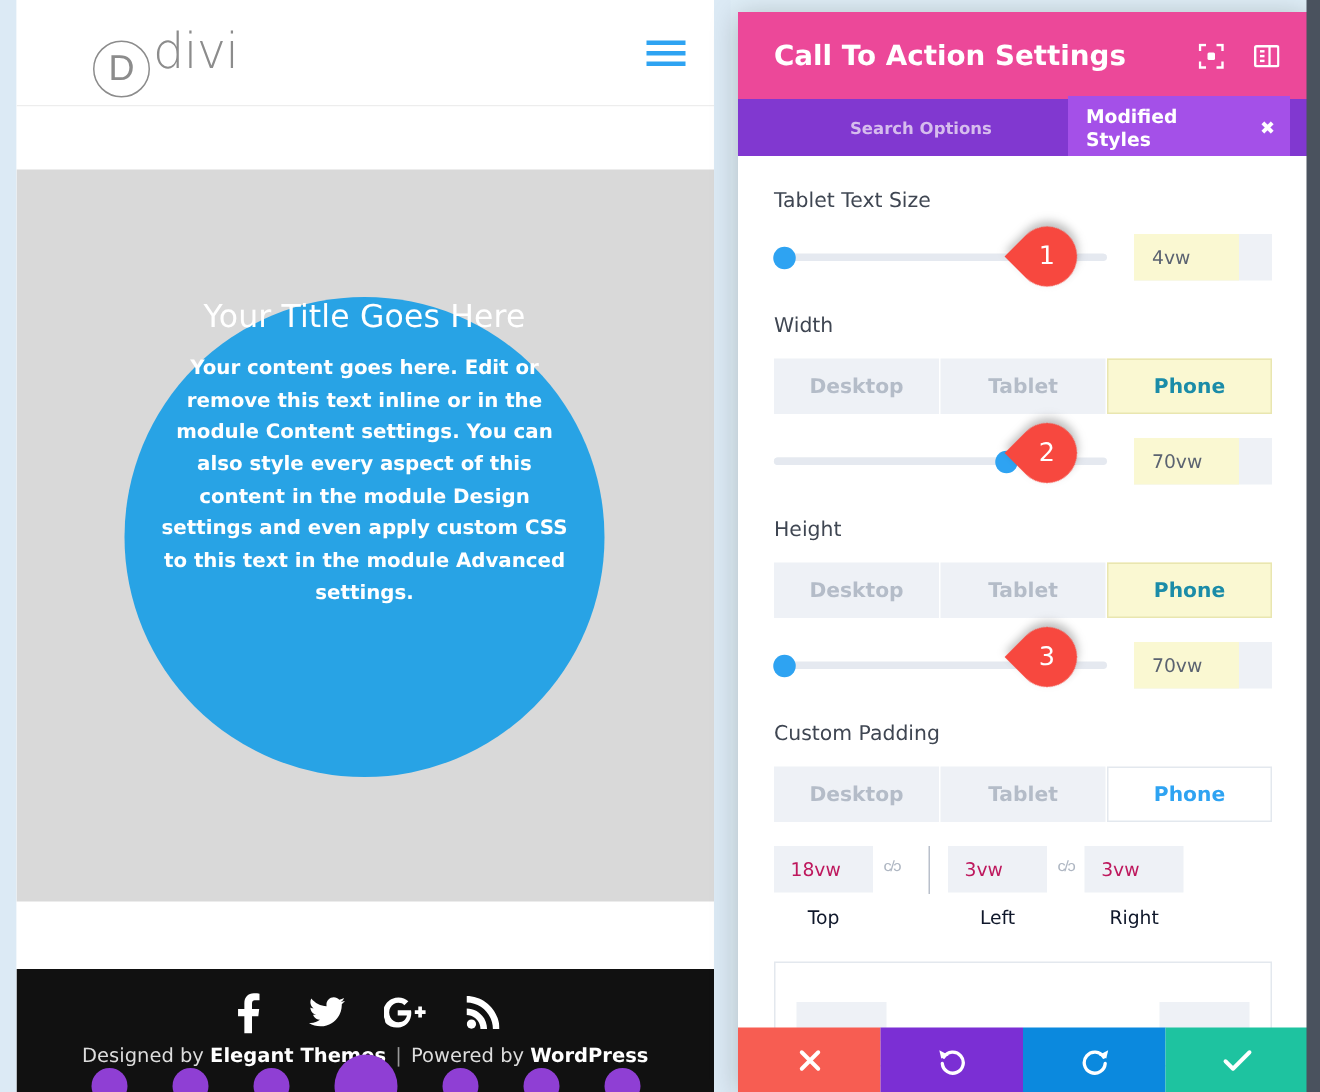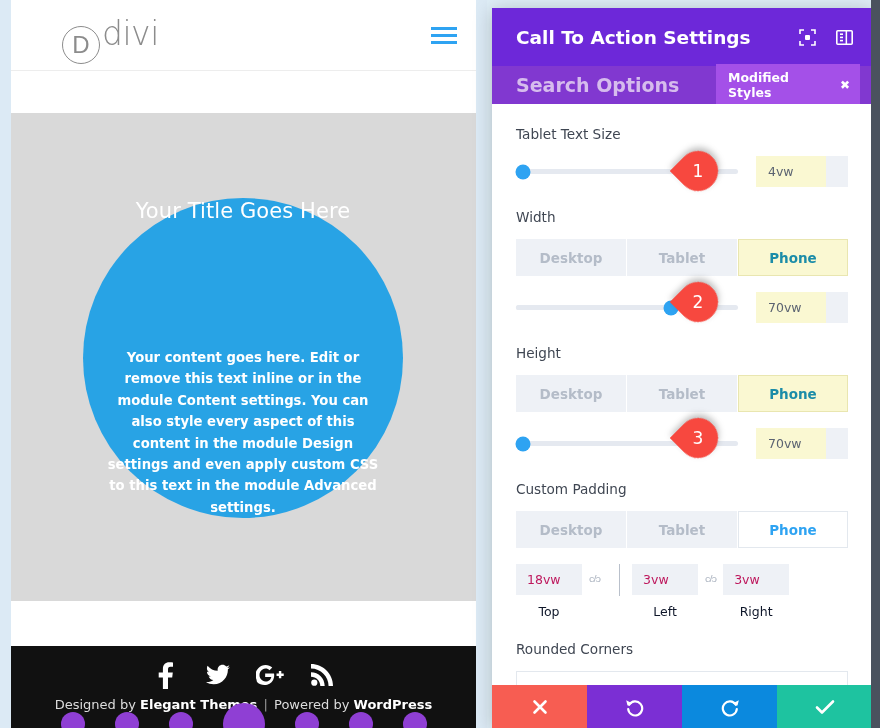--- a/index.html
+++ b/index.html
@@ -80,21 +80,21 @@
   }
   .cta-circle {
     position: absolute;
     left: 72px; top: 85px;
     width: 320px; height: 320px;
     border-radius: 50%;
     background: #28a3e5;
     display: flex;
     flex-direction: column;
     align-items: center;
-    justify-content: space-between;
+    justify-content: flex-start;
     padding: 0 24px;
     text-align: center;
   }
   .cta-title {
     color: #ffffff;
     font-size: 21px;
     font-weight: 400;
     line-height: 1.25;
     margin-bottom: 11px;
     font-family: "DejaVu Sans", sans-serif;
@@ -164,21 +164,21 @@
     position: absolute;
     left: 492px; top: 8px;
     width: 380px;
     height: 720px;
     background: #ffffff;
     box-shadow: 0 2px 18px rgba(0,0,0,0.22);
     overflow: hidden;
   }
 
   .modal-header {
-    background: #6d28d9;
+    background: #ec4899;
     height: 58px;
     display: flex;
     align-items: center;
     justify-content: space-between;
     padding: 0 19px 0 24px;
   }
   .modal-title {
     color: #ffffff;
     font-size: 18.5px;
     font-weight: 700;
@@ -190,27 +190,28 @@
   .modal-subbar {
     background: #8138d0;
     height: 38px;
     display: flex;
     align-items: center;
     justify-content: space-between;
     padding: 0 12px 0 24px;
   }
   .search-options {
     color: #d6bced;
-    font-size: 19px;
+    font-size: 11px;
     font-weight: 700;
     font-family: "DejaVu Sans", sans-serif;
     background: transparent;
     border: none;
     outline: none;
     width: 200px;
+    text-align: center;
   }
   .search-options::placeholder { color: #d6bced; opacity: 1; }
   .modified-badge {
     background: #a450e8;
     color: #ffffff;
     font-size: 12.5px;
     font-weight: 700;
     padding: 6px 10px 6px 12px;
     display: flex;
     align-items: center;
@@ -629,21 +630,20 @@
           </div>
           <span class="link-icon" style="margin-top:8px;">c/ɔ</span>
           <div class="pad-cell">
             <div class="pad-input">3vw</div>
             <div class="pad-caption">Right</div>
           </div>
         </div>
       </div>
 
       <div class="field-group" style="margin-bottom:0;">
-        <div class="field-label">Rounded Corners</div>
         <div class="rounded-box">
           <div class="rounded-inner"></div>
           <div class="rounded-inner right"></div>
         </div>
       </div>
 
     </div>
 
     <div class="action-bar">
       <div class="action-btn cancel">

